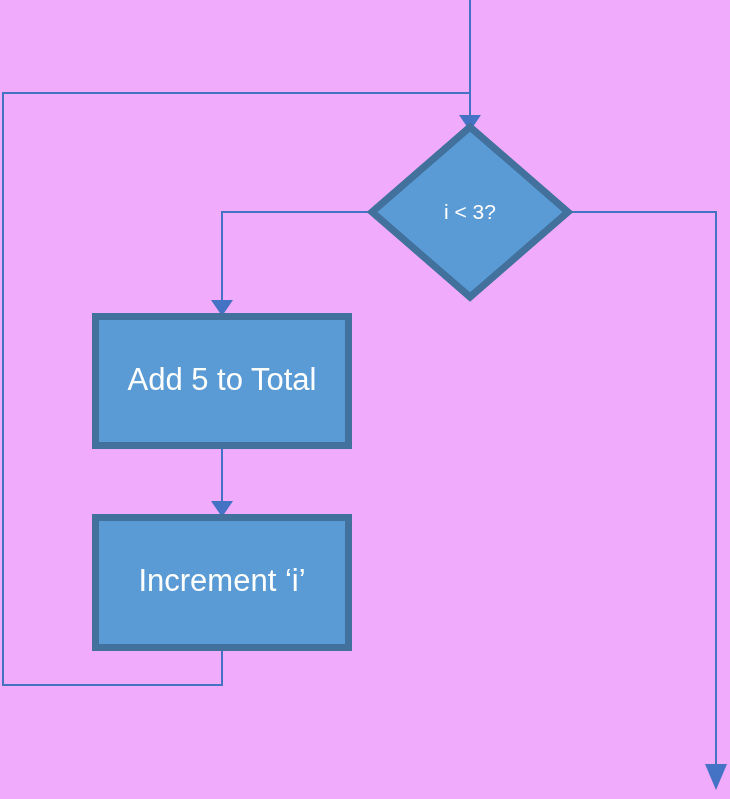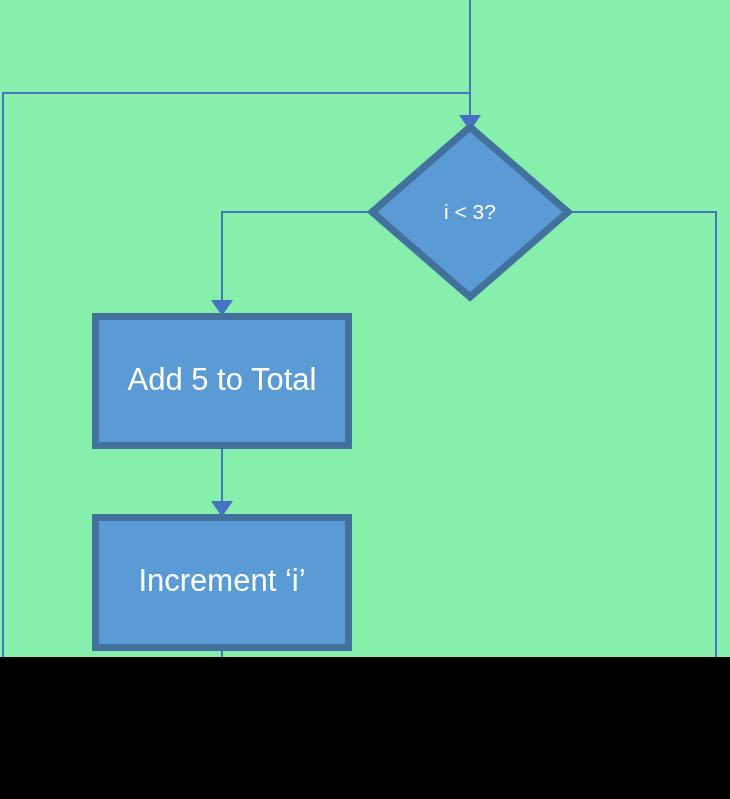--- a/index.html
+++ b/index.html
@@ -3,22 +3,22 @@
 <meta charset="utf-8">
 <style>
   html, body {
     margin: 0;
     padding: 0;
     background: #000000;
   }
   #canvas {
     position: relative;
     width: 730px;
-    height: 657px;
-    background: #86efac;
+    height: 799px;
+    background: #f0abfc;
     overflow: hidden;
     font-family: "Liberation Sans", sans-serif;
   }
   #flow-svg {
     position: absolute;
     top: 0;
     left: 0;
     width: 730px;
     height: 799px;
     display: block;

